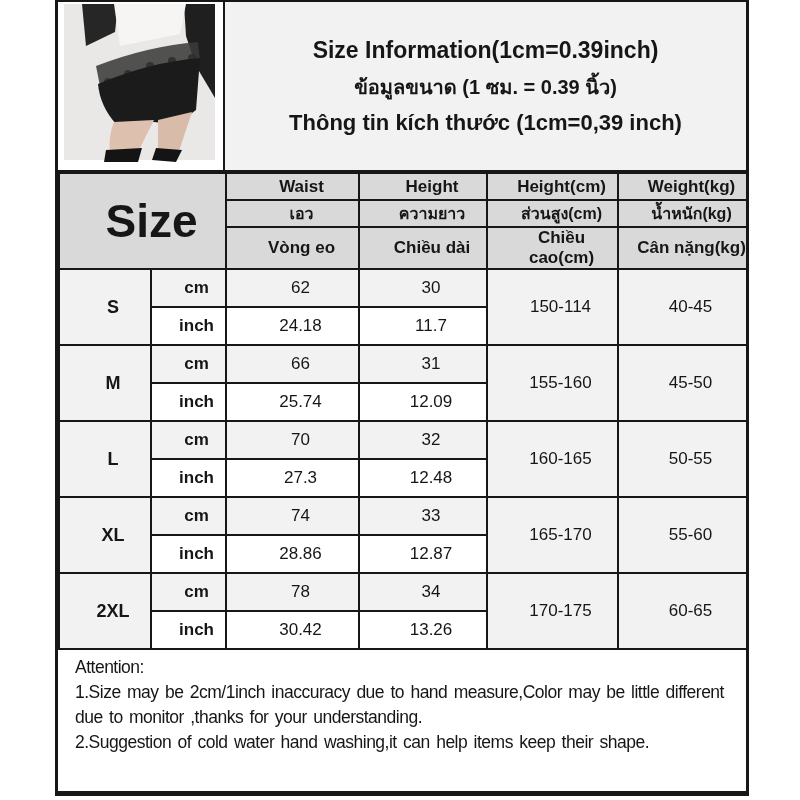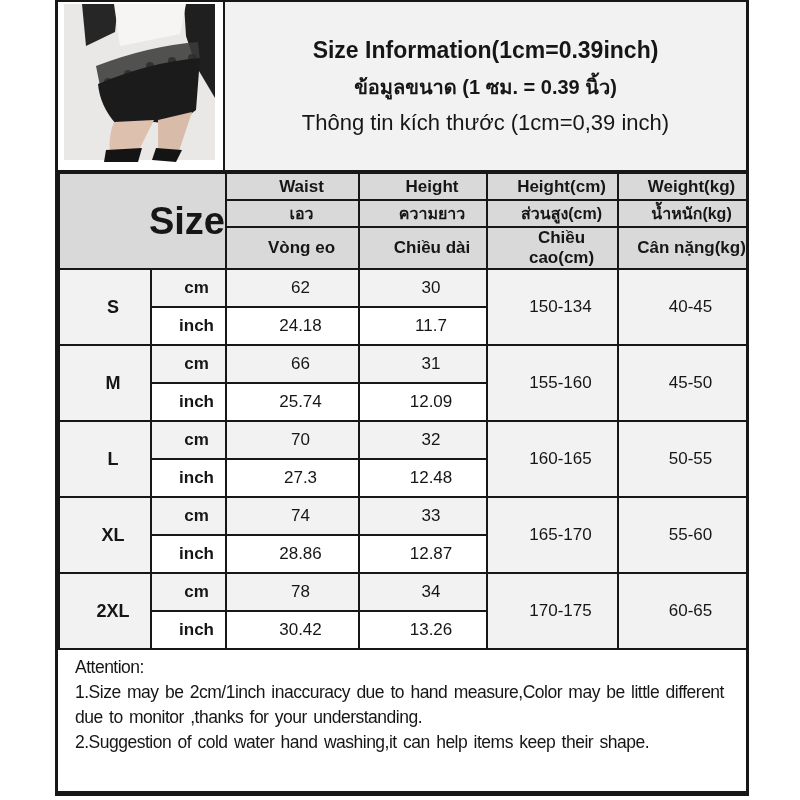--- a/index.html
+++ b/index.html
@@ -9,34 +9,34 @@
     box-sizing:border-box; background:#ffffff; overflow:hidden; }
   
   .top-section { display:flex; height:168px; border-bottom:2px solid #171717; }
   .photo-cell { width:165px; min-width:165px; border-right:2px solid #171717;
     background:#ffffff; position:relative; }
   .photo-cell svg { display:block; }
   .title-cell { flex:1; background:#f2f2f2; display:flex; flex-direction:column;
     justify-content:center; align-items:center; gap:7px; }
   .title-en { font-size:23px; font-weight:bold; }
   .title-th { font-size:20px; font-weight:bold; }
-  .title-vi { font-size:22px; font-weight:normal; }
+  .title-vi { font-size:22px; font-weight:bold; }
   
   table { border-collapse:collapse; table-layout:fixed; width:688px; }
   td { border:2px solid #171717; text-align:center; vertical-align:middle;
     font-size:17px; padding:0; overflow:hidden; }
   .col-size  { width:92px; }
   .col-unit  { width:75px; }
   .col-waist { width:133px; }
   .col-len   { width:128px; }
   .col-hgt   { width:131px; }
   .col-wgt   { width:129px; }
   tr.hdr td { height:25px; background:#d9d9d9; font-weight:bold;padding-left:18px; }
   tr.hdr td.th-lang { font-size:16px; }
-  td.corner { background:#d9d9d9; font-size:38px; font-weight:bold;text-align:right; }
+  td.corner { background:#d9d9d9; font-size:46px; font-weight:bold; }
   tr.body-row td { height:36px;padding-left:16px; }
   tr.row-cm td { background:#f2f2f2; }
   tr.row-inch td { background:#ffffff;border-radius:15px; }
   td.size-label { background:#d9d9d9; font-weight:bold; font-size:18px; }
   td.unit { font-weight:bold; }
   td.range { background:#f2f2f2; }
   
   .attention { padding:5px 10px 0 17px; background:#ffffff; font-size:17.5px;
     letter-spacing:-0.5px; word-spacing:2px; line-height:1.42; text-align:left; }
   .attention div { margin:0; }
@@ -101,21 +101,21 @@
         <td>Chiều dài</td>
         <td>Chiều cao(cm)</td>
         <td>Cân nặng(kg)</td>
       </tr>
 
       <tr class="body-row row-cm">
         <td class="size-label" rowspan="2">S</td>
         <td class="unit">cm</td>
         <td>62</td>
         <td>30</td>
-        <td class="range" rowspan="2">150-134</td>
+        <td class="range" rowspan="2">150-114</td>
         <td class="range" rowspan="2">40-45</td>
       </tr>
       <tr class="body-row row-inch">
         <td class="unit">inch</td>
         <td>24.18</td>
         <td>11.7</td>
       </tr>
 
       <tr class="body-row row-cm">
         <td class="size-label" rowspan="2">M</td>

